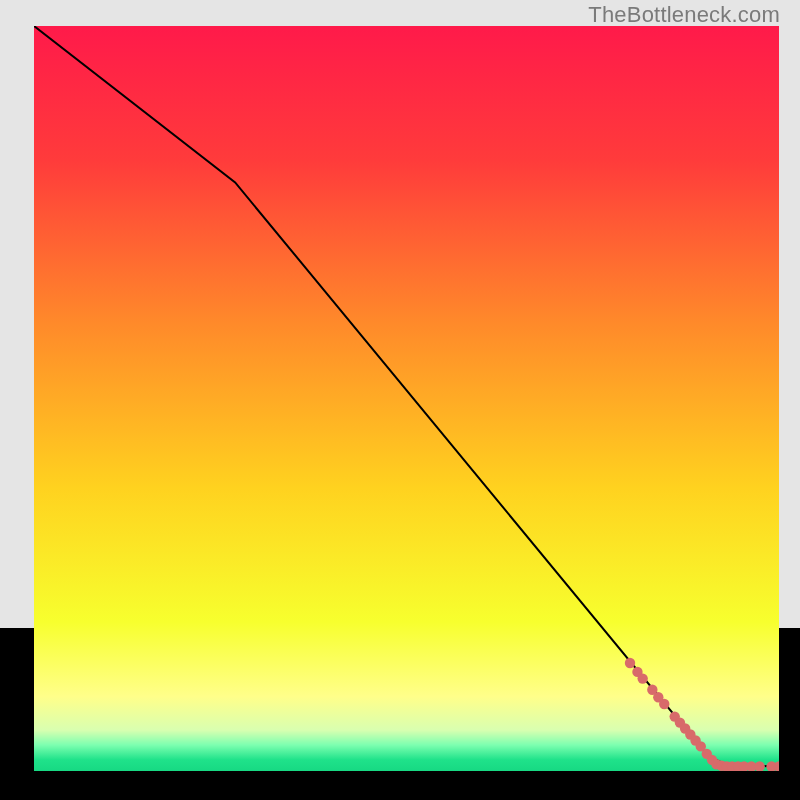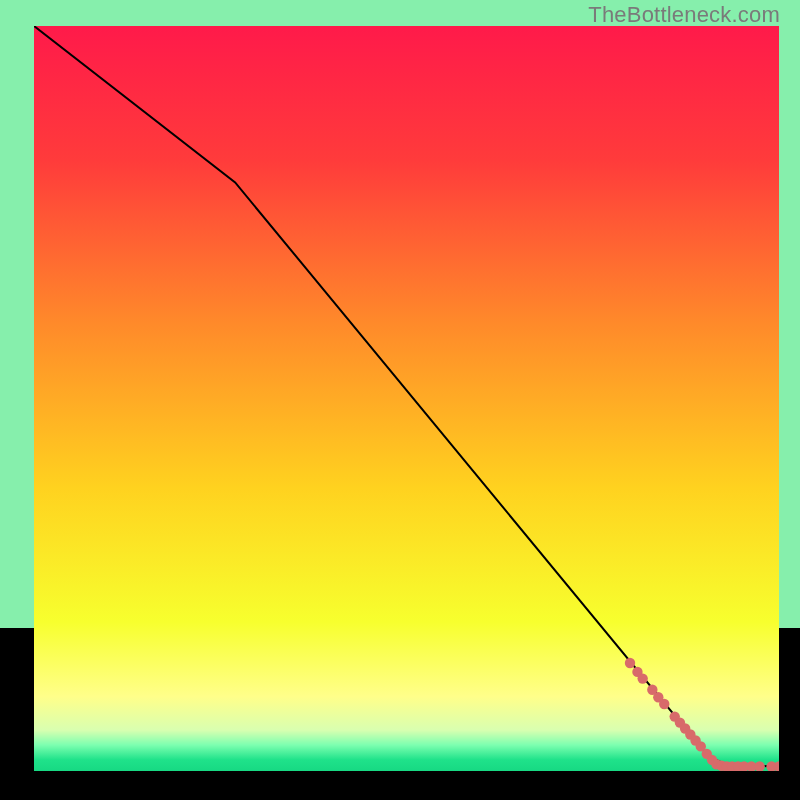--- a/index.html
+++ b/index.html
@@ -8,21 +8,21 @@
     width: 800px;
     height: 800px;
     background: #000;
     overflow: hidden;
     font-family: Arial, Helvetica, sans-serif;
   }
   .frame {
     position: relative;
     width: 800px;
     height: 628px;
-    background: #86efac;
+    background: #e5e5e5;
   }
   .plot {
     position: absolute;
     left: 34px;
     top: 26px;
     width: 745px;
     height: 745px;
     overflow: hidden;
   }
   .attribution {

